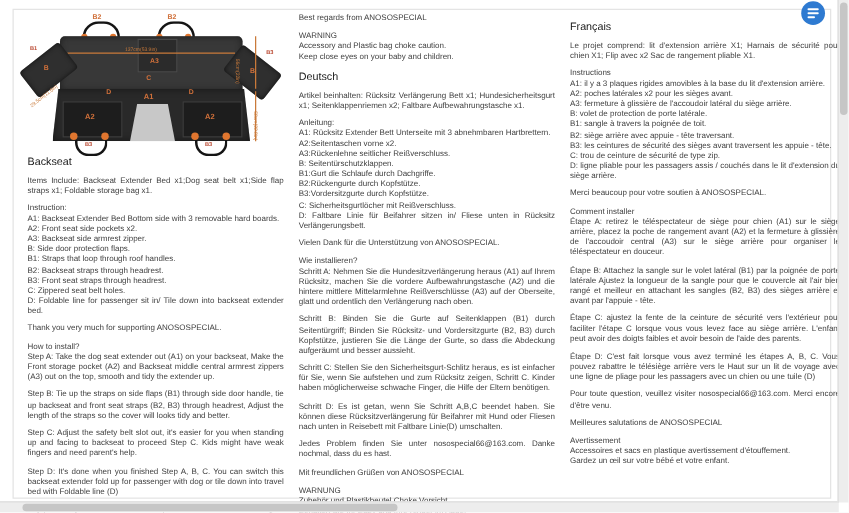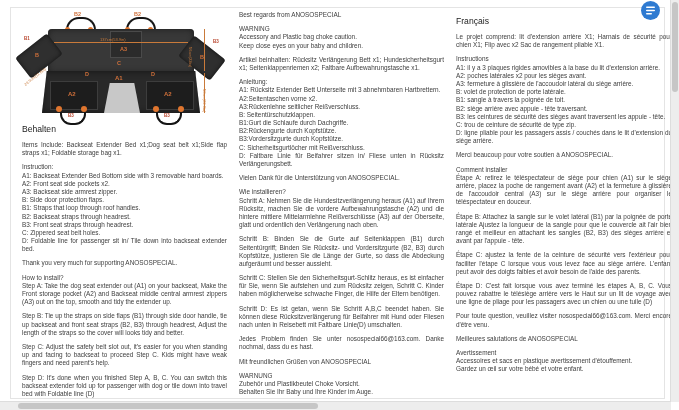--- a/index.html
+++ b/index.html
@@ -93,21 +93,21 @@
         <div class="d-abs arc-bot" style="left:134px;top:99px;"></div>
         <div class="d-abs dlabel red" style="left:46px;top:101px;">B3</div>
         <div class="d-abs dlabel red" style="left:142px;top:101px;">B3</div>
 
         <div class="d-abs dimline-v" style="left:182px;top:16px;height:42px;"></div>
         <div class="d-abs dim" style="left:170px;top:34px;transform:rotate(90deg);transform-origin:left top;">56cm(22in)</div>
         <div class="d-abs dimline-v" style="left:182px;top:60px;height:40px;"></div>
         <div class="d-abs dim" style="left:184px;top:76px;transform:rotate(90deg);transform-origin:left top;">58cm(22.8in)</div>
       </div>
       <div>
-          <div class="h">Behalten</div>
+          <div class="h">Backseat</div>
           <div class="p">Items Include: Backseat Extender Bed x1;Dog seat belt x1;Side flap straps x1;  Foldable storage bag x1.</div>
           <div class="p">Instruction:
 A1:  Backseat Extender Bed Bottom side with 3 removable hard boards.
 A2:  Front seat side pockets x2.
 A3:  Backseat side armrest zipper.
 B:  Side door protection flaps.
 B1:  Straps that loop through roof handles.
 B2:  Backseat straps through headrest.
 B3:  Front seat straps through headrest.
 C:  Zippered seat belt holes.
@@ -120,20 +120,21 @@
           <div class="p">Step D:  It's done when you finished Step A, B, C. You can switch this backseat extender fold up for passenger with dog or tile down into travel bed with Foldable line (D)</div>
           <div class="p">Any problem you can find us at nosospecial66@163.com. Thanks again for</div>
         </div>
     </div>
 
     <div class="col">
         <div class="p">Best regards from ANOSOSPECIAL</div>
         <div class="p">WARNING
 Accessory and Plastic bag choke caution.
 Keep close eyes on your baby and children.</div>
+        <div class="h">Deutsch</div>
         <div class="p">Artikel beinhalten: Rücksitz Verlängerung Bett x1; Hundesicherheitsgurt x1; Seitenklappenriemen x2; Faltbare Aufbewahrungstasche x1.</div>
         <div class="p">Anleitung:
 A1: Rücksitz Extender Bett Unterseite mit 3 abnehmbaren Hartbrettern.
 A2:Seitentaschen vorne x2.
 A3:Rückenlehne seitlicher Reißverschluss.
 B: Seitentürschutzklappen.
 B1:Gurt die Schlaufe durch Dachgriffe.
 B2:Rückengurte durch Kopfstütze.
 B3:Vordersitzgurte durch Kopfstütze.
 C: Sicherheitsgurtlöcher mit Reißverschluss.

